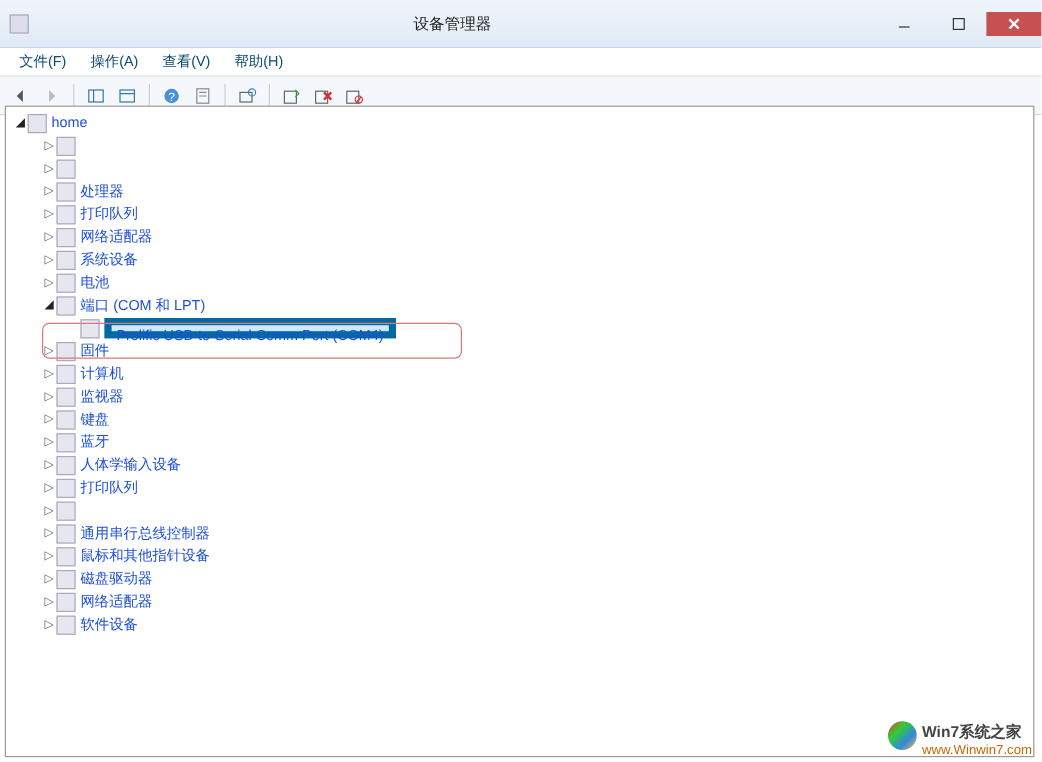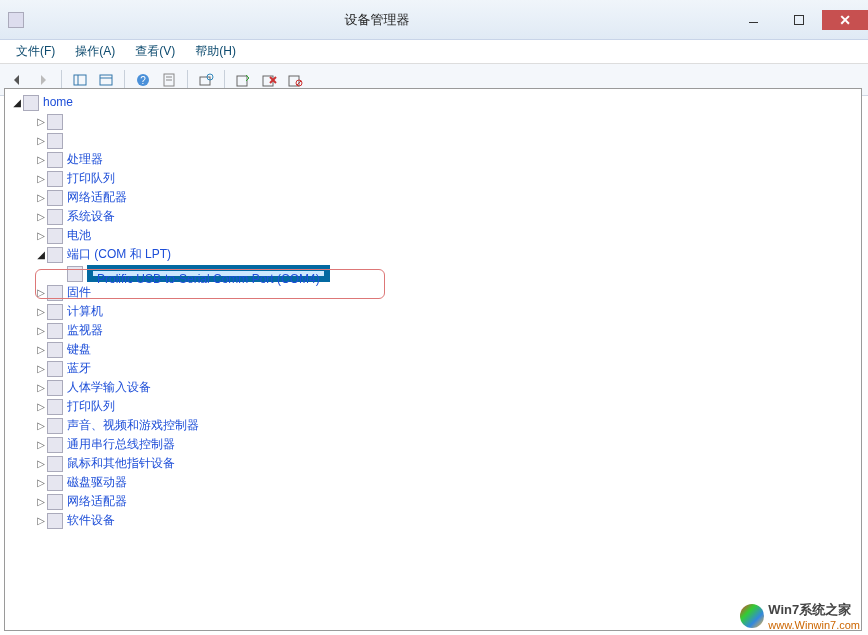--- a/index.html
+++ b/index.html
@@ -23,21 +23,21 @@
 .tool-btn svg { width: 16px; height: 16px; }
 
 .tree-area { position: absolute; top: 88px; left: 4px; right: 6px; bottom: 4px; border: 1px solid #9a9a9a; background: #fff; overflow: auto; padding: 4px 2px; }
 .tree-row { display: flex; align-items: center; height: 19px; line-height: 19px; white-space: nowrap; cursor: default; padding-left: 4px; }
 .arrow { width: 12px; display: inline-block; text-align: center; color: #666; font-size: 10px; }
 .arrow.open { color: #222; }
 .dev-icon { width: 16px; height: 16px; display: inline-block; margin-right: 4px; background: #e6e6f0; border: 1px solid #aab; position: relative; }
 .tree-label { color: #1d4ed8; }
 .selected-row { background: #cde8ff; border: 6px solid #0369a1; padding: 0 4px; height: 17px; line-height: 17px; }
 .highlight-box { position: absolute; border: 1px solid #d77; border-radius: 6px; pointer-events: none; }
-.watermark { position: absolute; right: 8px; bottom: 4px; font-size: 13px; color: #444; display: flex; align-items: center; gap: 4px; }
+.watermark { position: absolute; right: 8px; bottom: 4px; font-size: 13px; color: #444; display: flex; gap: 4px; }
 .watermark .logo { width: 24px; height: 24px; border-radius: 50%; background: linear-gradient(135deg,#e33,#3c3,#38d,#fb3); display:inline-block; }
 .watermark .mtext { font-weight: bold; }
 .watermark .url { color: #c60; font-size: 11px; display:block; }
 </style>
 </head>
 <body>
 
 <div class="titlebar">
   <span class="titlebar-icon"></span>
   <span class="titlebar-title">设备管理器</span>
@@ -204,21 +204,20 @@
         <span class="tree-label">人体学输入设备</span>
       </div>
       <div class="tree-row" style="padding-left: 28px;">
         <span class="arrow">▷</span>
         <span class="dev-icon"></span>
         <span class="tree-label">打印队列</span>
       </div>
       <div class="tree-row" style="padding-left: 28px;">
         <span class="arrow">▷</span>
         <span class="dev-icon"></span>
-        <span class="tree-label">声音、视频和游戏控制器</span>
       </div>
       <div class="tree-row" style="padding-left: 28px;">
         <span class="arrow">▷</span>
         <span class="dev-icon"></span>
         <span class="tree-label">通用串行总线控制器</span>
       </div>
       <div class="tree-row" style="padding-left: 28px;">
         <span class="arrow">▷</span>
         <span class="dev-icon"></span>
         <span class="tree-label">鼠标和其他指针设备</span>

